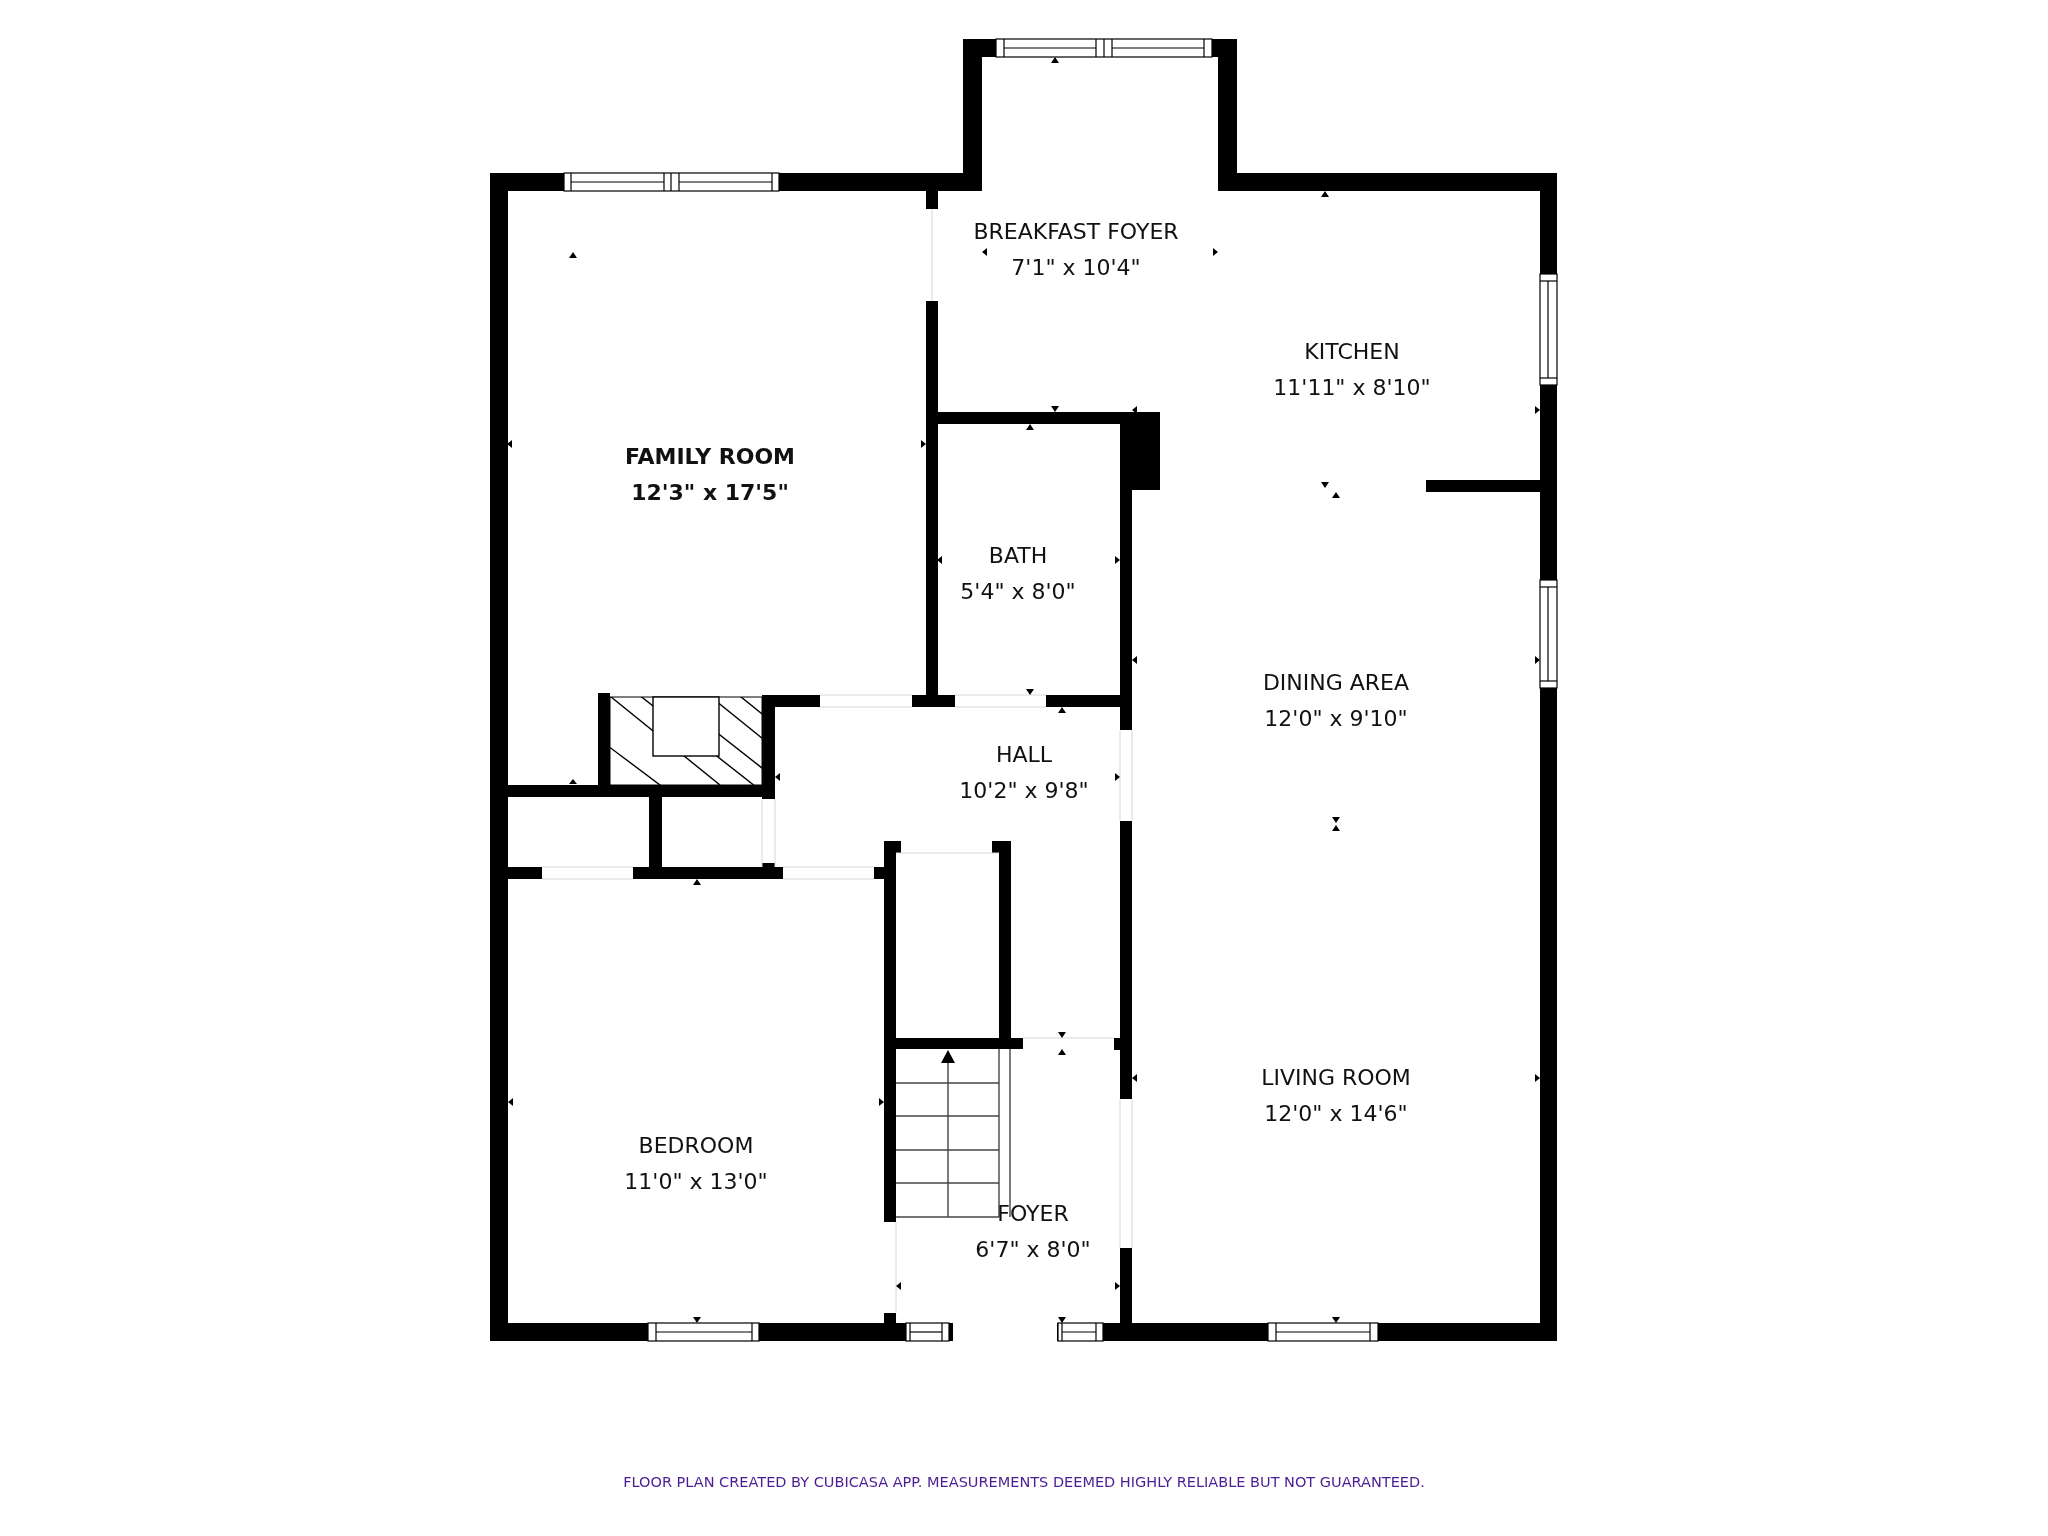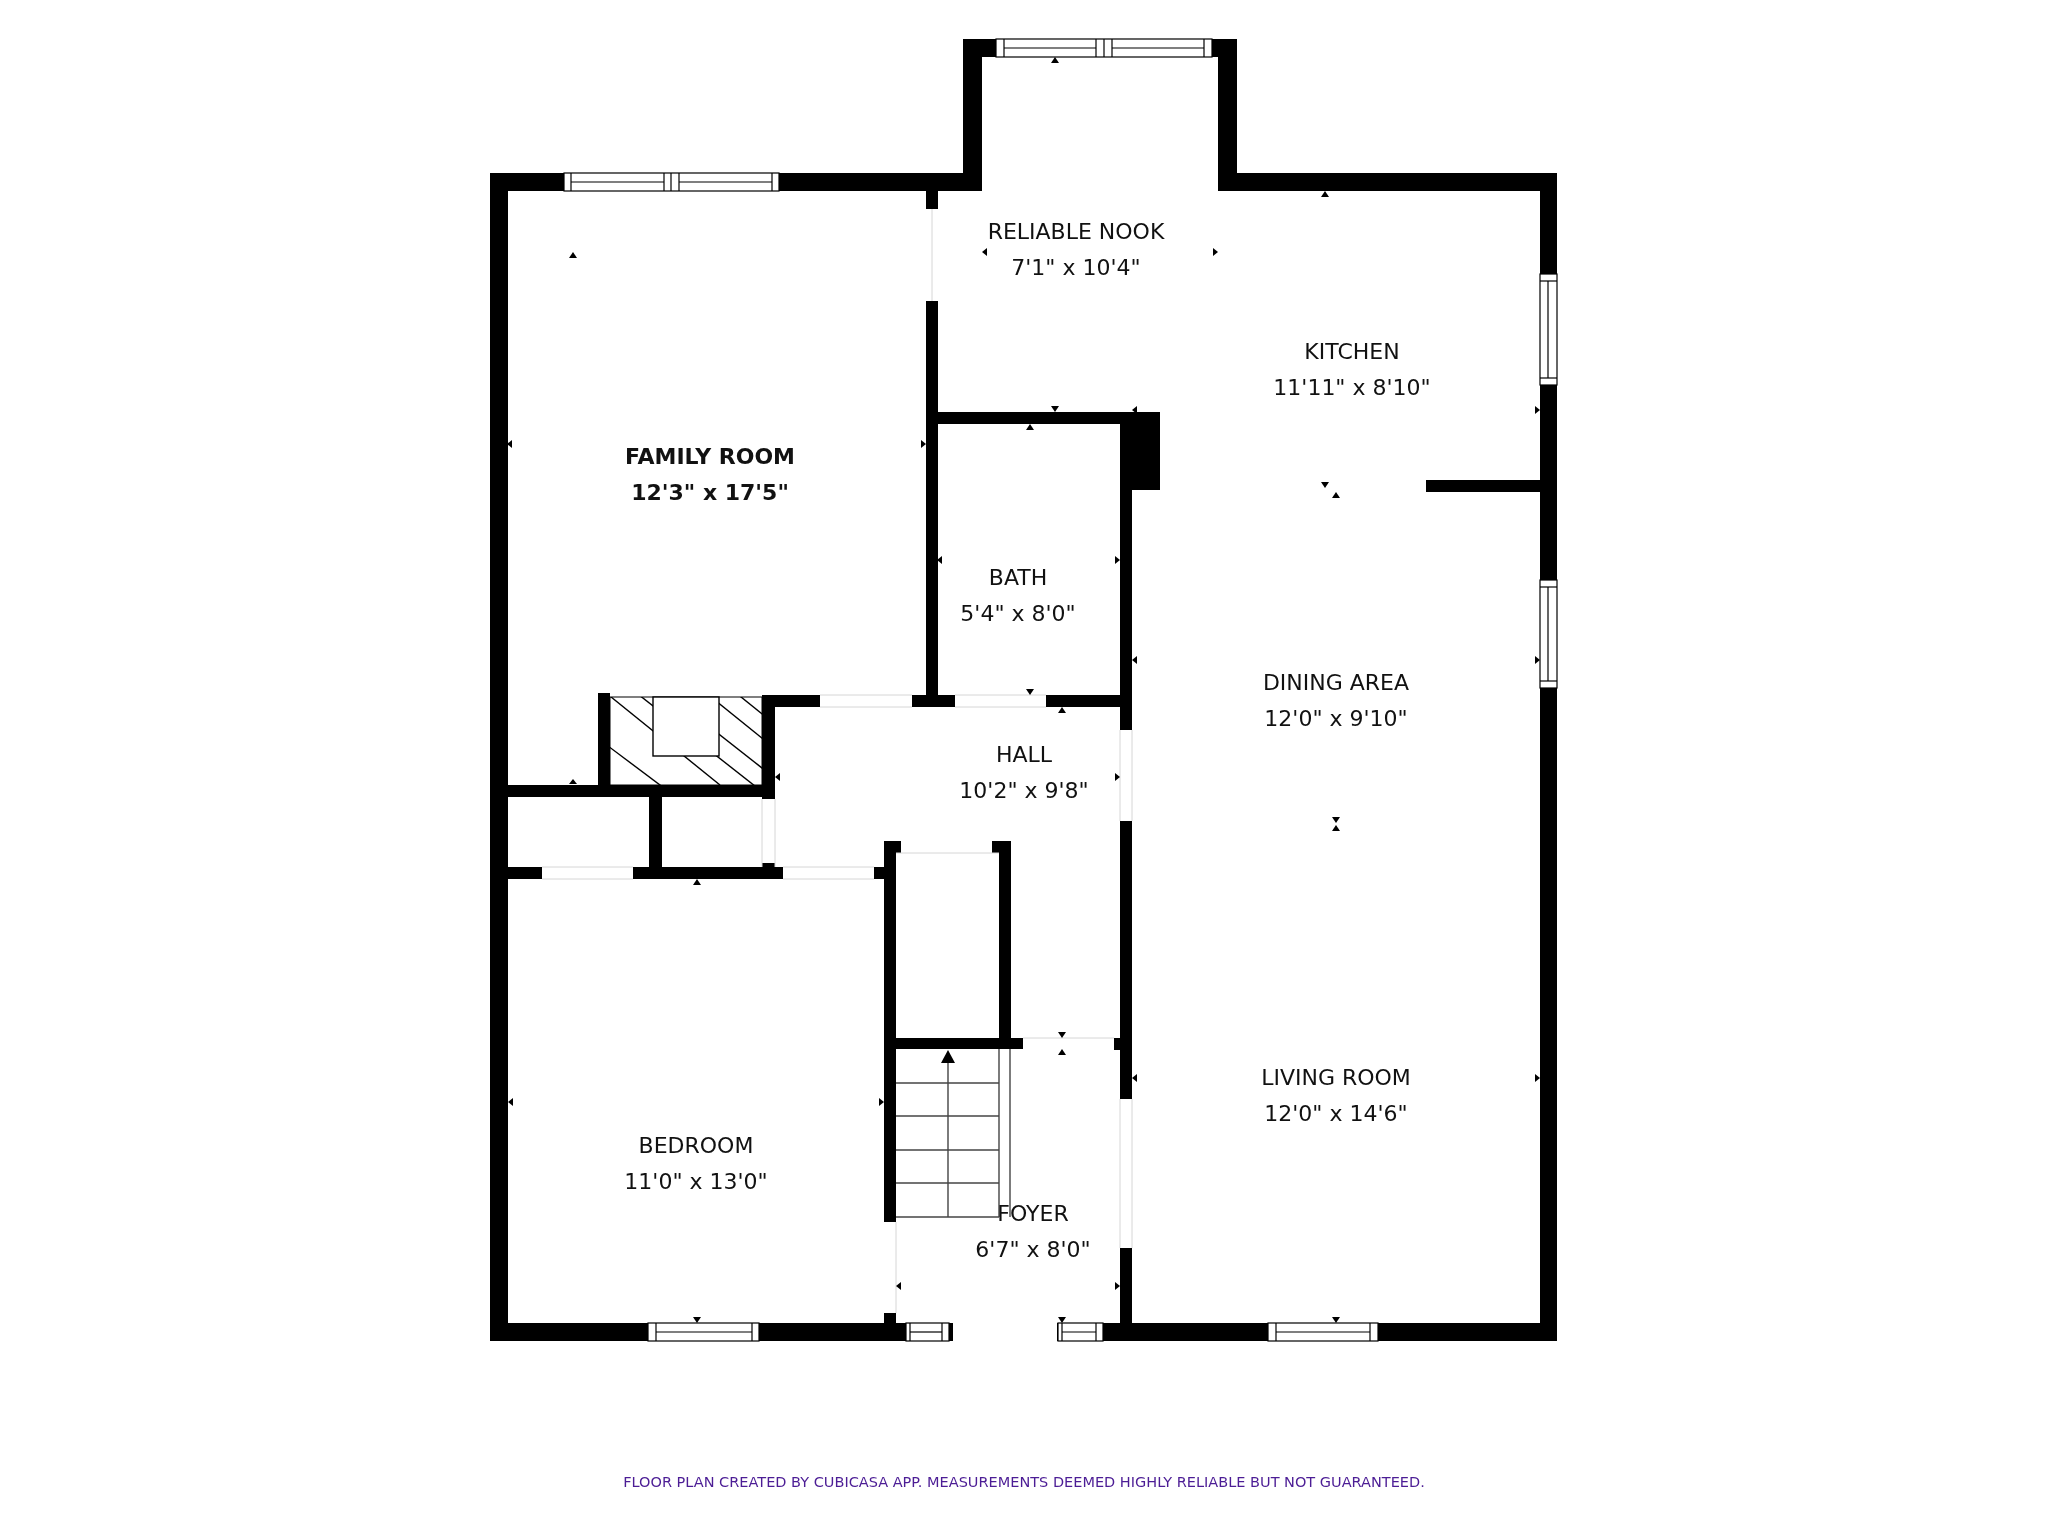--- a/index.html
+++ b/index.html
@@ -235,32 +235,32 @@
     <polygon class="tick" points="1132,1078 1137,1074 1137,1082"></polygon>
     <polygon class="tick" points="1540,1078 1535,1074 1535,1082"></polygon>
     <polygon class="tick" points="896,1286 901,1282 901,1290"></polygon>
     <polygon class="tick" points="1120,1286 1115,1282 1115,1290"></polygon>
     <polygon class="tick" points="1062,1323 1058,1317 1066,1317"></polygon>
     <polygon class="tick" points="1336,1323 1332,1317 1340,1317"></polygon>
   </g>
 </svg>
 
 <div class="label" style="left:1076px; top:214px;">
-  <span class="name">RELIABLE NOOK</span>
+  <span class="name">BREAKFAST FOYER</span>
   <span class="dims">7'1" x 10'4"</span>
 </div>
 <div class="label" style="left:1352px; top:334px;">
   <span class="name">KITCHEN</span>
   <span class="dims">11'11" x 8'10"</span>
 </div>
 <div class="label" style="left:710px; top:439px;font-weight:bold;">
   <span class="name">FAMILY ROOM</span>
   <span class="dims">12'3" x 17'5"</span>
 </div>
-<div class="label" style="left:1018px; top:560px;">
+<div class="label" style="left:1018px; top:538px;">
   <span class="name">BATH</span>
   <span class="dims">5'4" x 8'0"</span>
 </div>
 <div class="label" style="left:1336px; top:644px;margin-top:21px;">
   <span class="name">DINING AREA</span>
   <span class="dims">12'0" x 9'10"</span>
 </div>
 <div class="label" style="left:1024px; top:737px;">
   <span class="name">HALL</span>
   <span class="dims">10'2" x 9'8"</span>

